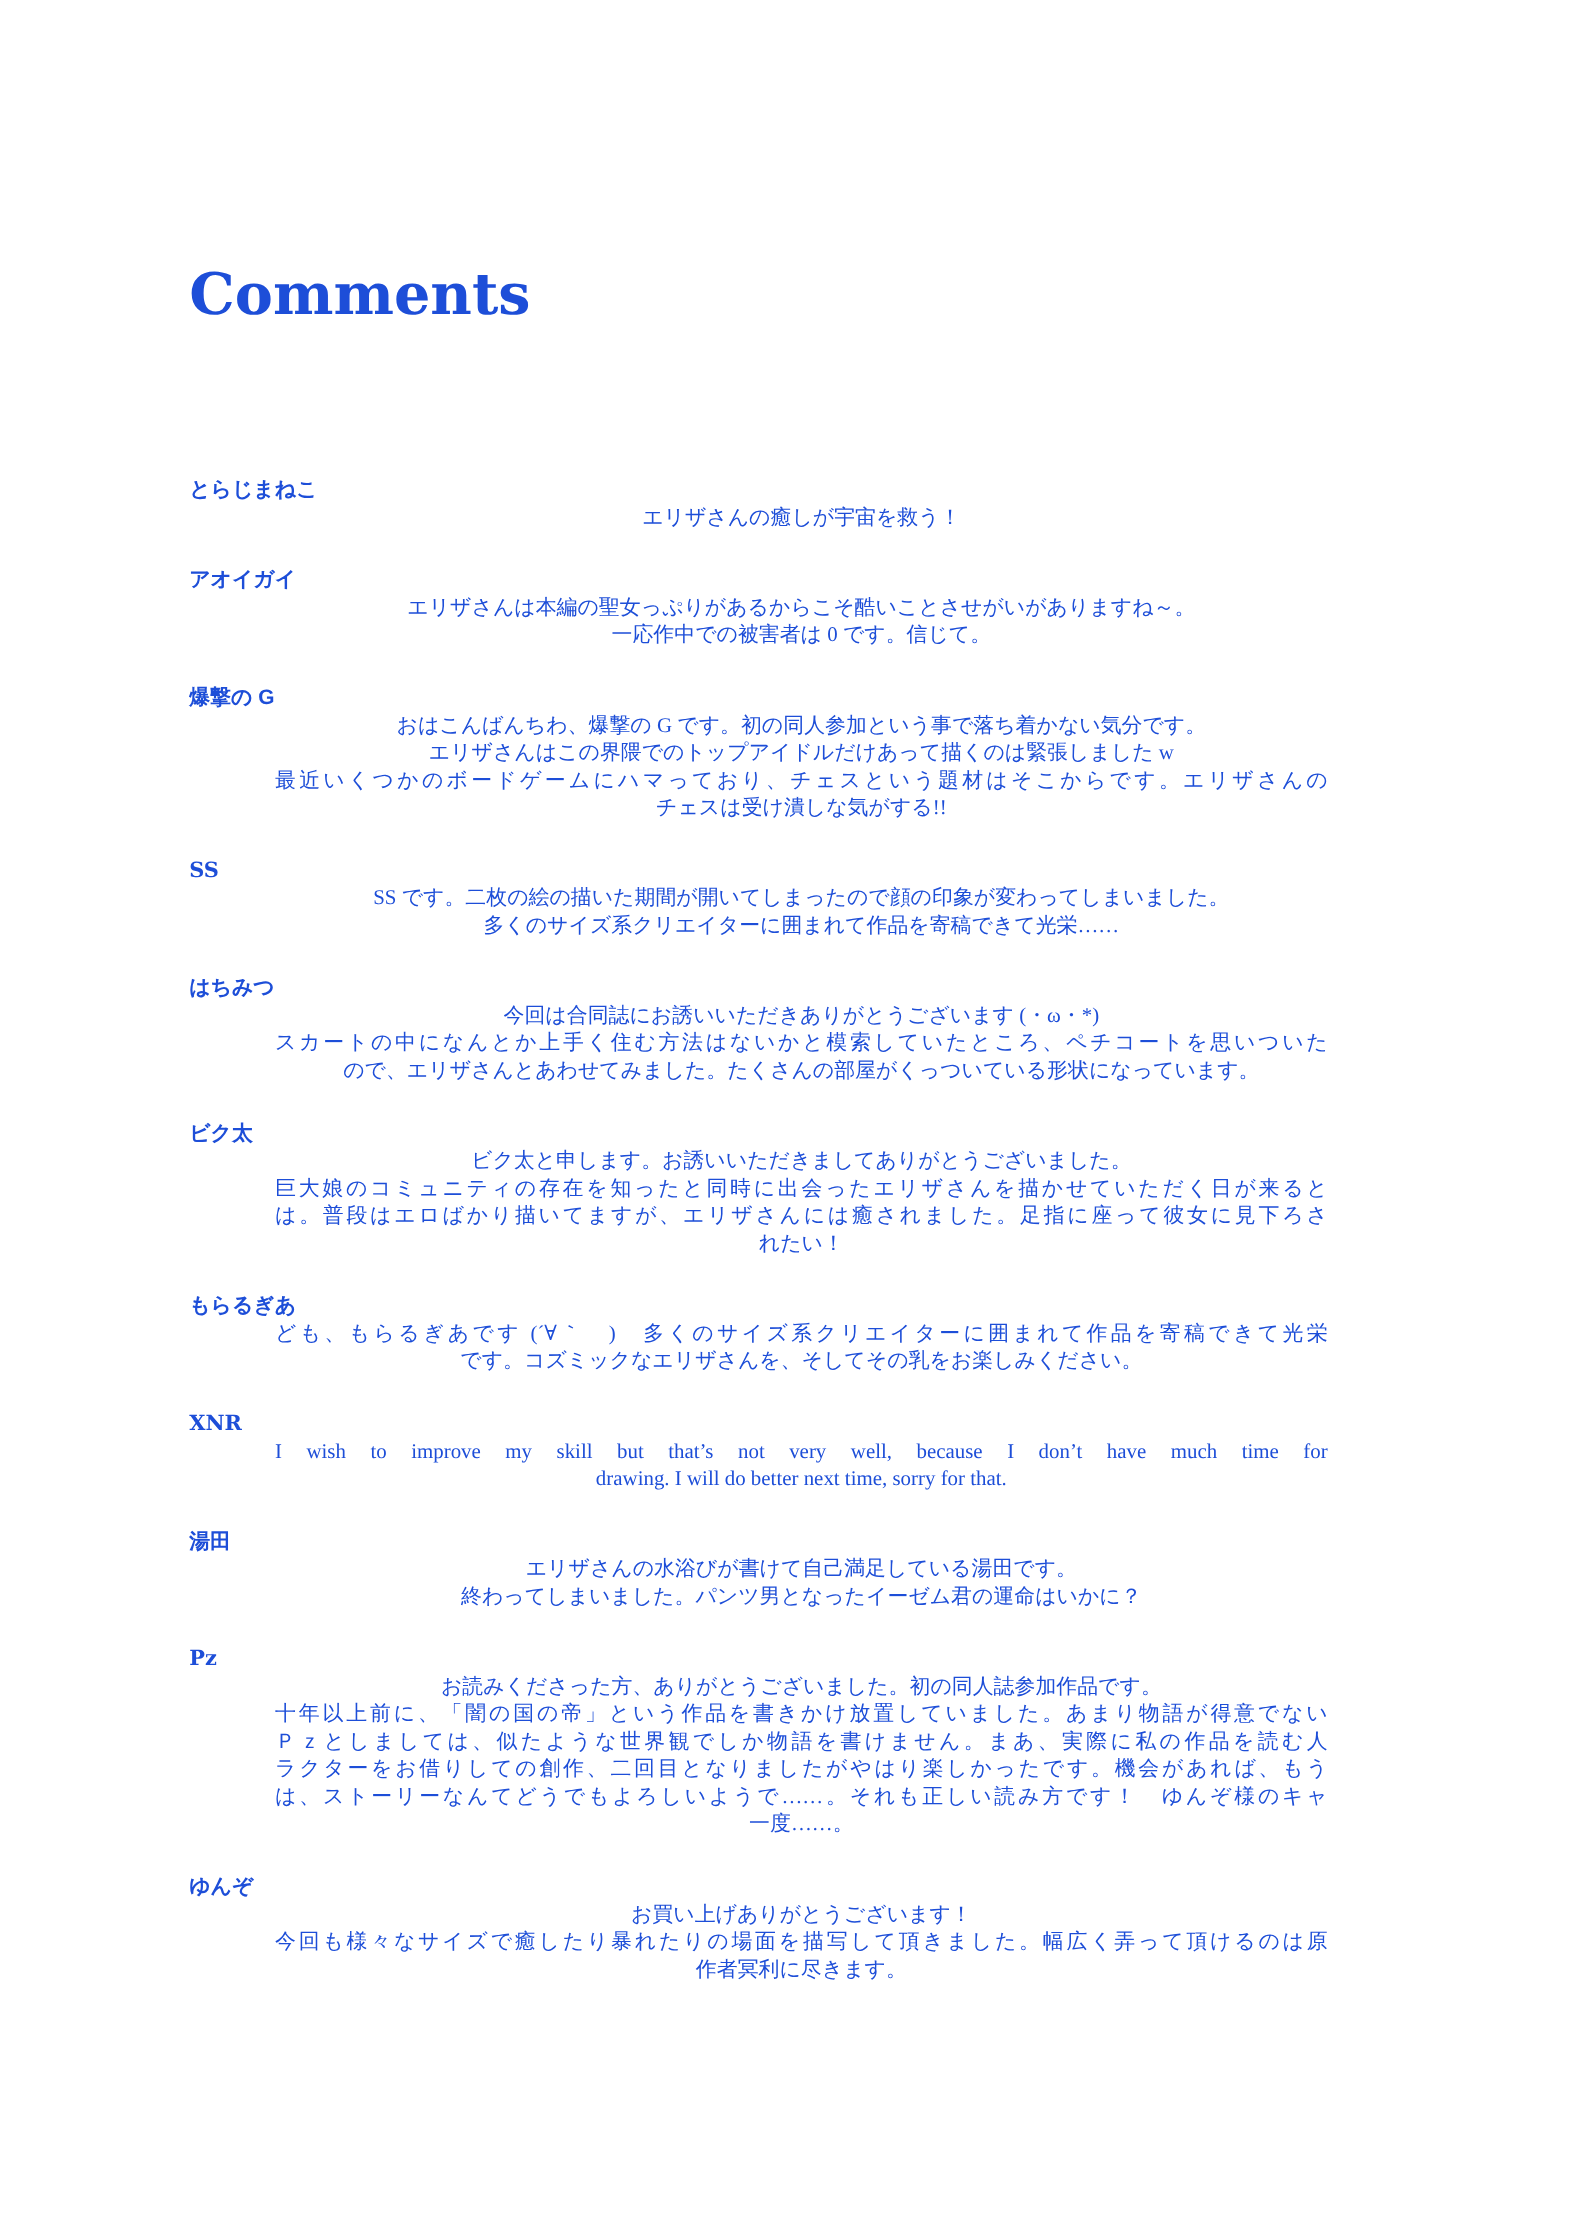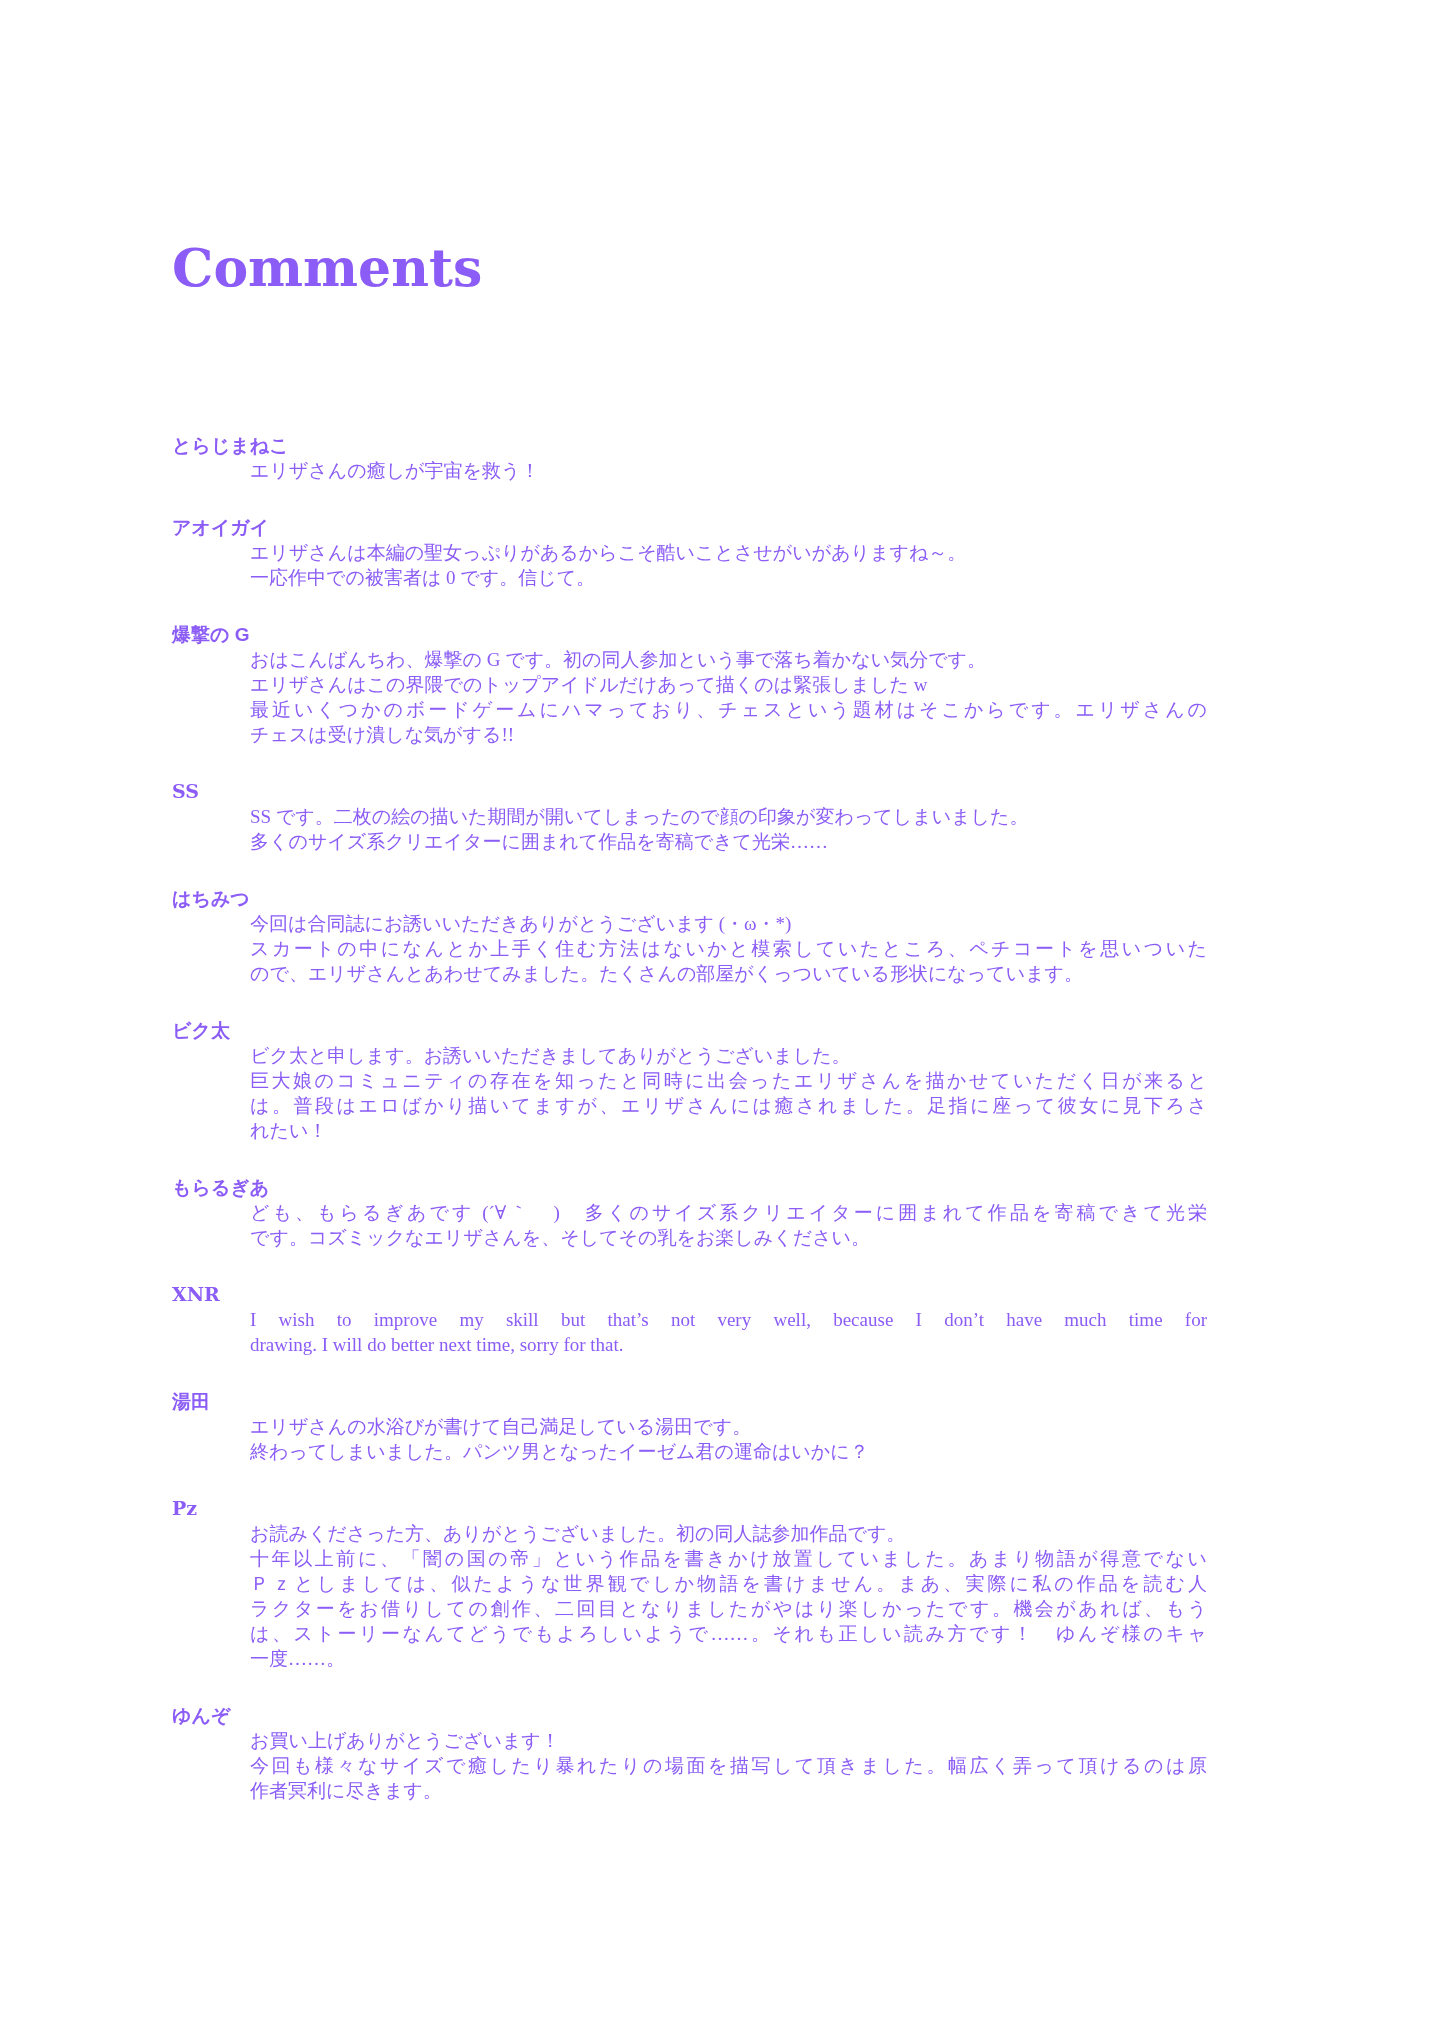--- a/index.html
+++ b/index.html
@@ -1,21 +1,21 @@
 <!DOCTYPE html>
 <html><head>
 <meta charset="utf-8">
 <style>
   html, body { margin: 0; padding: 0; background: #e8e8e8; }
   .page {
     position: relative;
     width: 1433px;
     height: 2024px;
     background: #ffffff;
-    color: #8b5cf6;
+    color: #1d4ed8;
     font-family: "Liberation Serif", "DejaVu Serif", serif;
     overflow: hidden;
     margin: 0 auto;
   }
   .content {
     padding: 240px 0 0 172px;
   }
   .doc-title {
     font-family: "DejaVu Serif", "Liberation Serif", serif;
     font-weight: 700;
@@ -36,21 +36,21 @@
     font-family: "Liberation Sans", "DejaVu Sans", sans-serif;
   }
   .author.latin {
     font-family: "DejaVu Serif", "Liberation Serif", serif;
   }
   .line {
     font-size: 19px;
     line-height: 25px;
     margin-left: 78px;
     width: 957px;
-    text-align: left;
+    text-align: center;
     white-space: normal;
   }
   .line.fill {
     text-align: justify;
     text-align-last: justify;
     text-justify: inter-ideograph;
   }
 </style>
 </head>
 <body>

